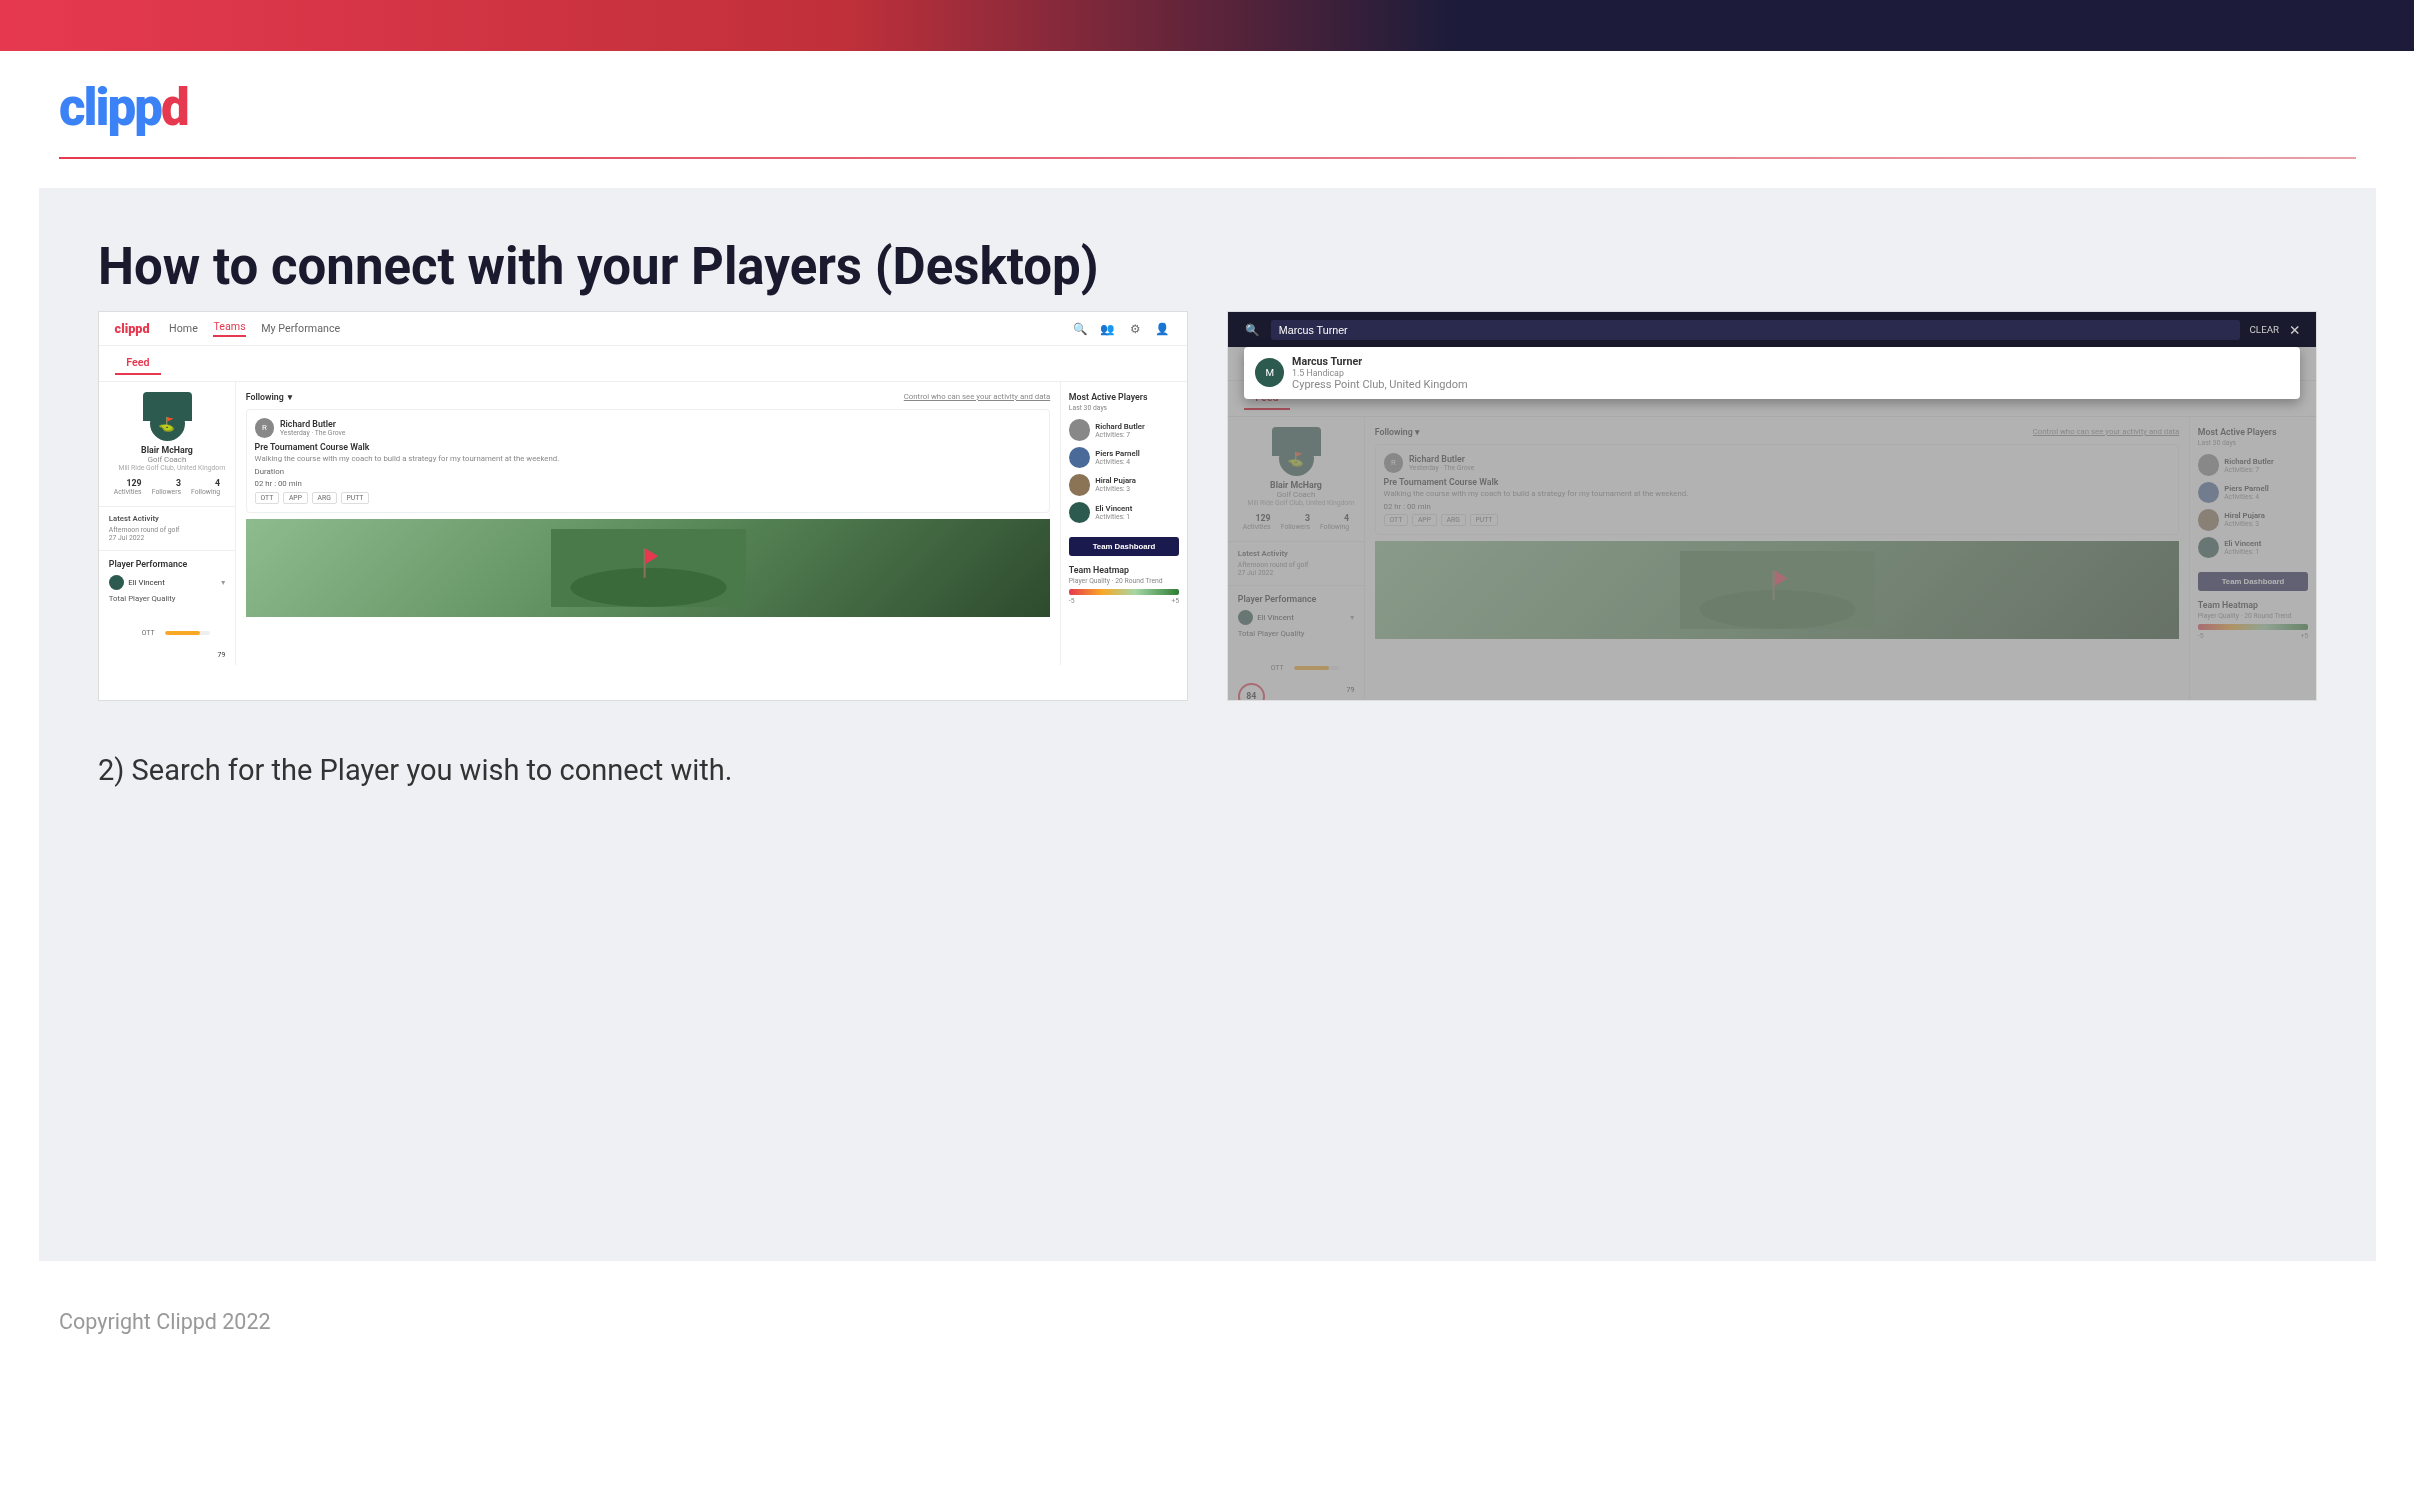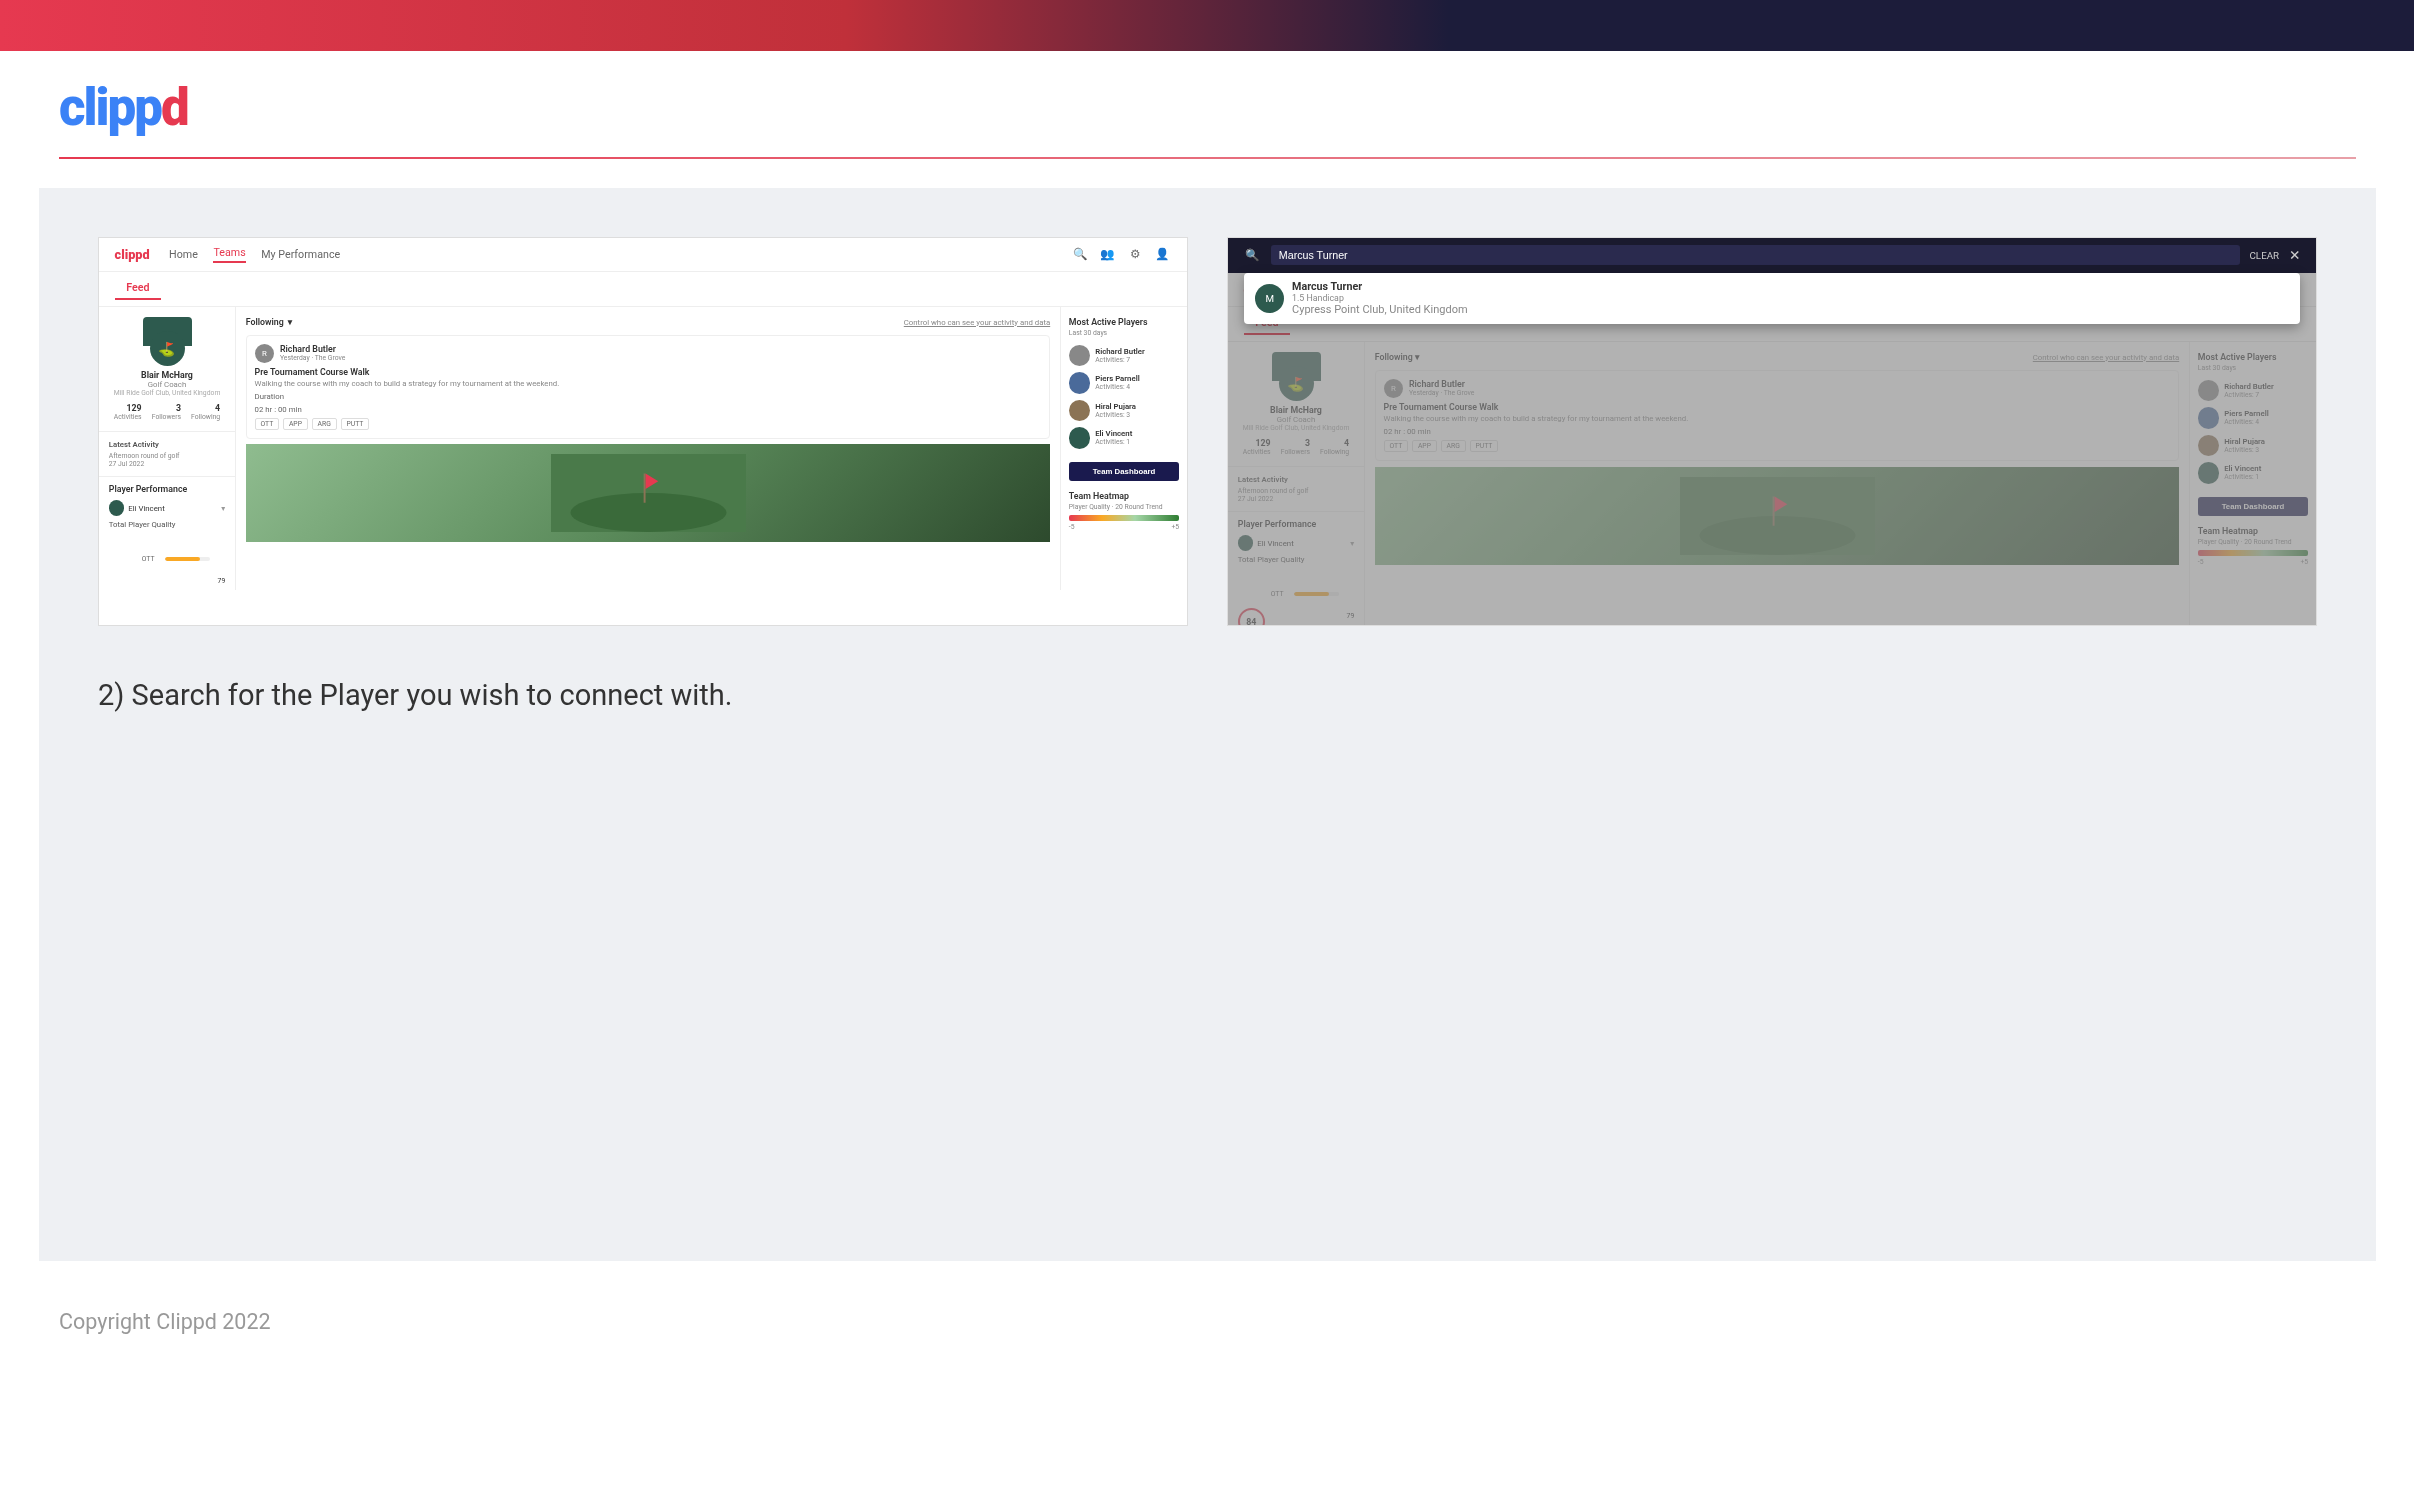--- a/index.html
+++ b/index.html
@@ -195,21 +195,21 @@
 
     .profile-title {
       font-size: 7.8px;
       color: #888;
       text-align: center;
     }
 
     .profile-club {
       font-size: 6.8px;
       color: #aaa;
-      text-align: center;
+      text-align: right;
     }
 
     .profile-stats {
       display: flex;
       justify-content: space-around;
       margin-top: 5.9px;
     }
 
     .stat {
       text-align: right;
@@ -656,20 +656,21 @@
 
 <div class="top-bar"></div>
 
 <div class="header">
   <div class="logo"><span style="color:#3b82f6;font-weight:900;font-size:51px;letter-spacing:-2px;">clipp</span><span style="color:#e63950;font-weight:900;font-size:51px;">d</span></div>
 </div>
 
 <div class="divider"></div>
 
 <div class="main-content">
+  <h2 class="main-title">How to connect with your Players (Desktop)</h2>
 
   <div class="screenshots-row">
 
     <div class="screenshot-container">
       <div class="mini-app">
 
         <div class="app-navbar">
           <span class="app-logo-mini" style="color: rgb(230, 57, 80); font-weight: 900;">clippd</span>
           <div class="nav-links">
             <span class="nav-link">Home</span>

